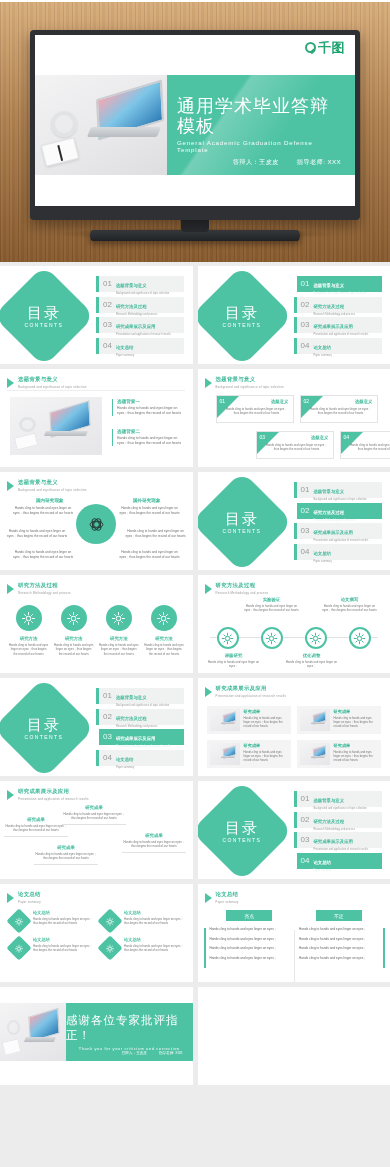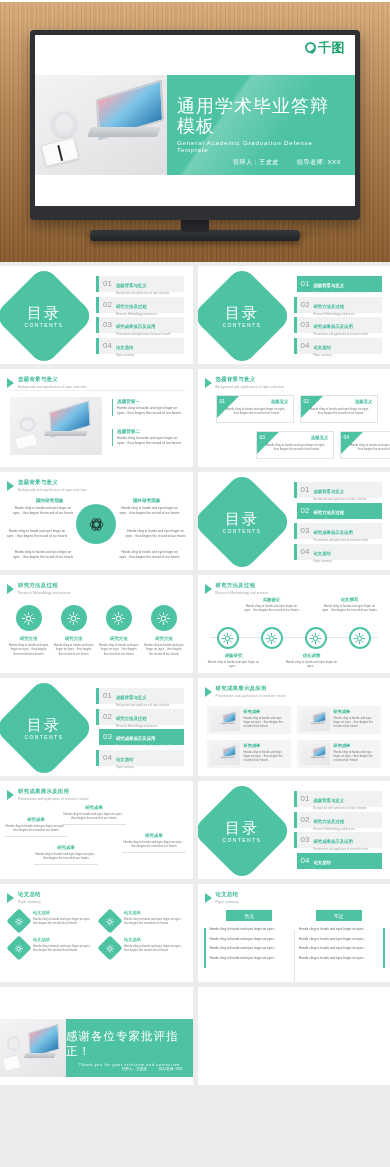--- a/index.html
+++ b/index.html
@@ -168,21 +168,21 @@
   .dl .tx .b{ font-size:2.8px;color:#777;line-height:1.5;margin-top:2px;}
 
   
   .pc2{ position:absolute; left:12px; top:26px; width:169px; display:flex; gap:10px;}
   .pc2 .col{ flex:1; position:relative; }
   .pc2 .tag{ width:46px;height:11px;background:#4ec3a4;color:#fff;font-size:4.8px;
     display:flex;align-items:center;justify-content:center;margin:0 auto 6px;}
   .pc2 .li{ font-size:3.2px;color:#666;line-height:1.45;margin-bottom:5px;}
   .pc2 .edge{ position:absolute; top:18px; width:2px;height:40px;background:#4ec3a4;}
   .pc2 .mid{ position:absolute; left:50%; top:20px; width:1px; height:62px; background:#e6e7e8;}
-  .cl-band{ position:absolute; left:0; top:32px; width:192.5px; height:58px; display:flex; }
+  .cl-band{ position:absolute; left:0; top:16px; width:192.5px; height:58px; display:flex; }
   .cl-photo{ width:66px; height:100%; position:relative; overflow:hidden;
      background:linear-gradient(150deg,#f4f4f5,#e4e4e7);}
   .cl-teal{ flex:1; background:#4ec3a4; color:#fff; position:relative;
      display:flex; flex-direction:column; align-items:center; justify-content:center;}
   .cl-cn{ font-size:11.5px; letter-spacing:1px;}
   .cl-en{ font-size:4px; letter-spacing:.6px; margin-top:3px; opacity:.95;}
   .cl-meta{ position:absolute; right:10px; bottom:6px; display:flex; gap:12px; font-size:3.6px;}
 </style>
 </head>
 <body>

